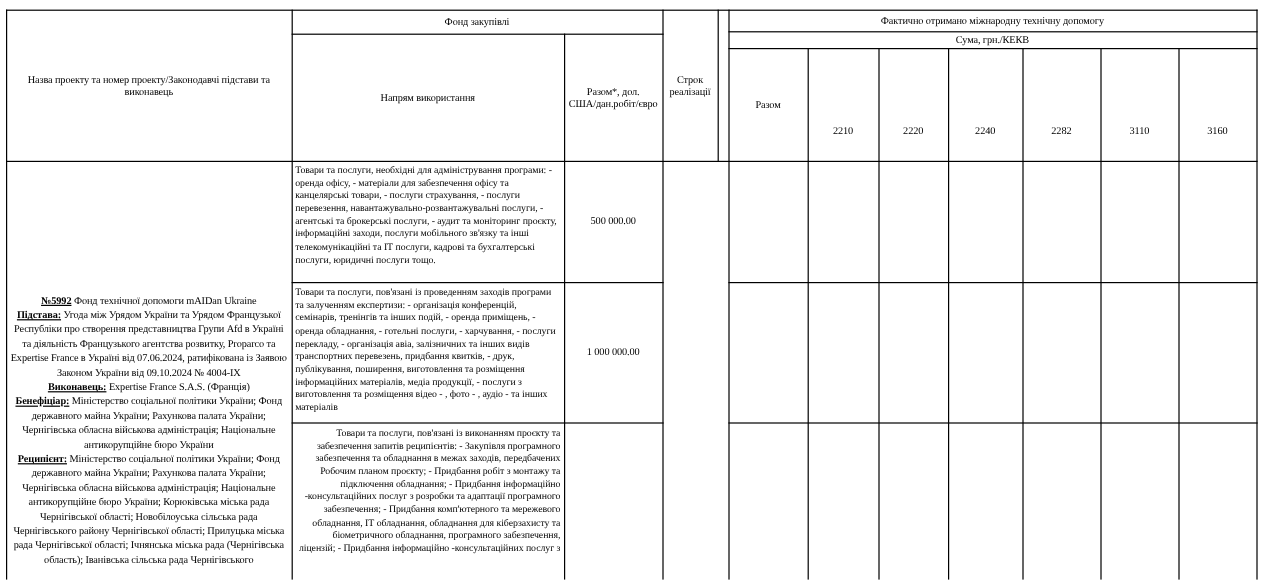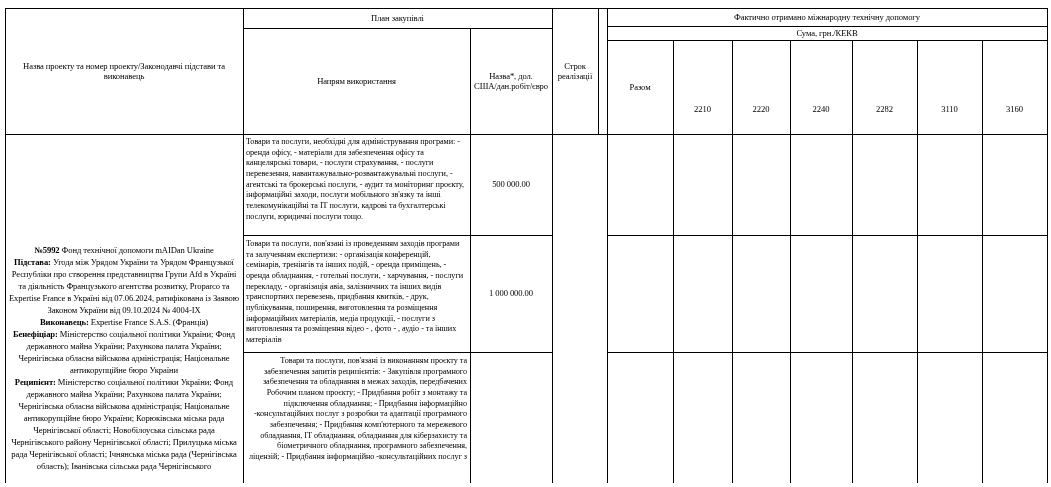--- a/index.html
+++ b/index.html
@@ -19,21 +19,21 @@
   .cell.col { flex-direction:column; }
   .textblock {
     position:absolute; font-size:8.2px; line-height:10.65px; letter-spacing:-0.05px;
     text-align:left;
   }
   .textblock.centered { text-align:right; }
   .project-block {
     position:absolute; text-align:center; font-size:8.6px; line-height:12px;
     letter-spacing:-0.1px;
   }
-  .project-block b { font-weight:bold; }
+  .project-block b { font-weight:bold;text-decoration:underline; }
 </style>
 </head>
 <body>
 
 <div class="canvas">
 
   <div class="hl" style="left:5px;top:8px;width:1043px;"></div>
   <div class="hl" style="left:243px;top:28px;width:310px;"></div>
   <div class="hl" style="left:607px;top:26px;width:441px;"></div>
   <div class="hl" style="left:607px;top:40px;width:441px;"></div>
@@ -55,29 +55,29 @@
   <div class="vl" style="left:852px;top:40px;height:443px;"></div>
   <div class="vl" style="left:917px;top:40px;height:443px;"></div>
   <div class="vl" style="left:982px;top:40px;height:443px;"></div>
   <div class="vl" style="left:1047px;top:8px;height:475px;"></div>
 
   <div class="cell" style="left:6px;top:9px;width:236px;height:124px;">
     <span>Назва проекту та номер проекту/Законодавчі підстави та виконавець</span>
   </div>
 
   <div class="cell" style="left:244px;top:9px;width:307px;height:18px;">
-    <span>План закупівлі</span>
+    <span>Фонд закупівлі</span>
   </div>
 
   <div class="cell" style="left:244px;top:29px;width:225px;height:104px;">
     <span>Напрям використання</span>
   </div>
 
   <div class="cell col" style="left:471px;top:29px;width:80px;height:104px;">
-    <span>Назва*, дол.</span>
+    <span>Разом*, дол.</span>
     <span>США/дан.робіт/євро</span>
   </div>
 
   <div class="cell" style="left:553px;top:9px;width:44px;height:124px;">
     <span>Строк реалізації</span>
   </div>
 
   <div class="cell" style="left:608px;top:9px;width:438px;height:16px;">
     <span>Фактично отримано міжнародну технічну допомогу</span>
   </div>

